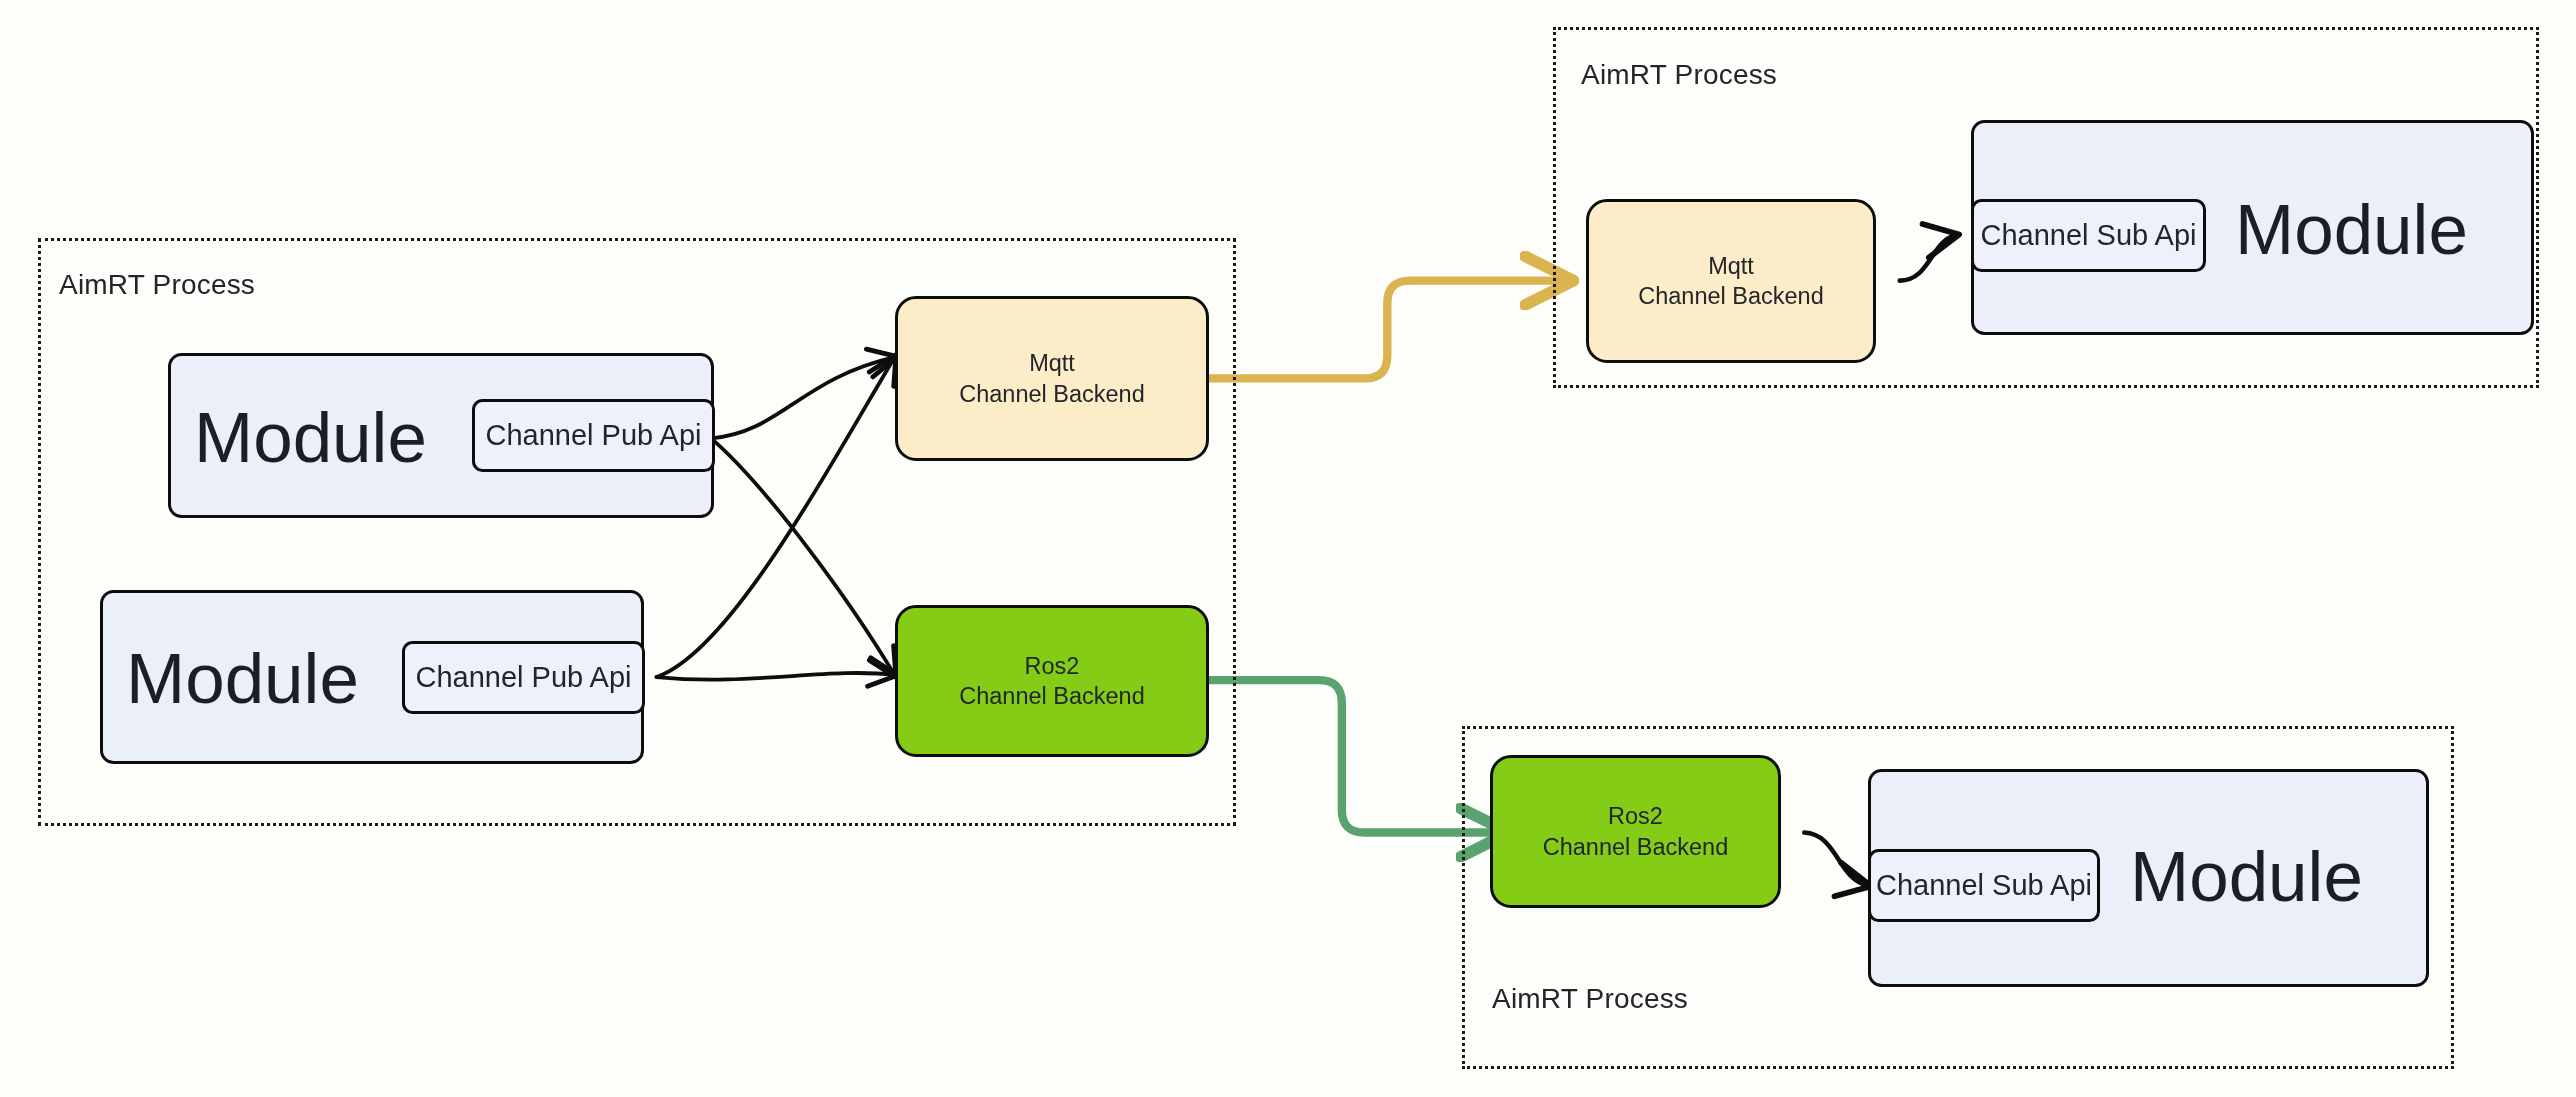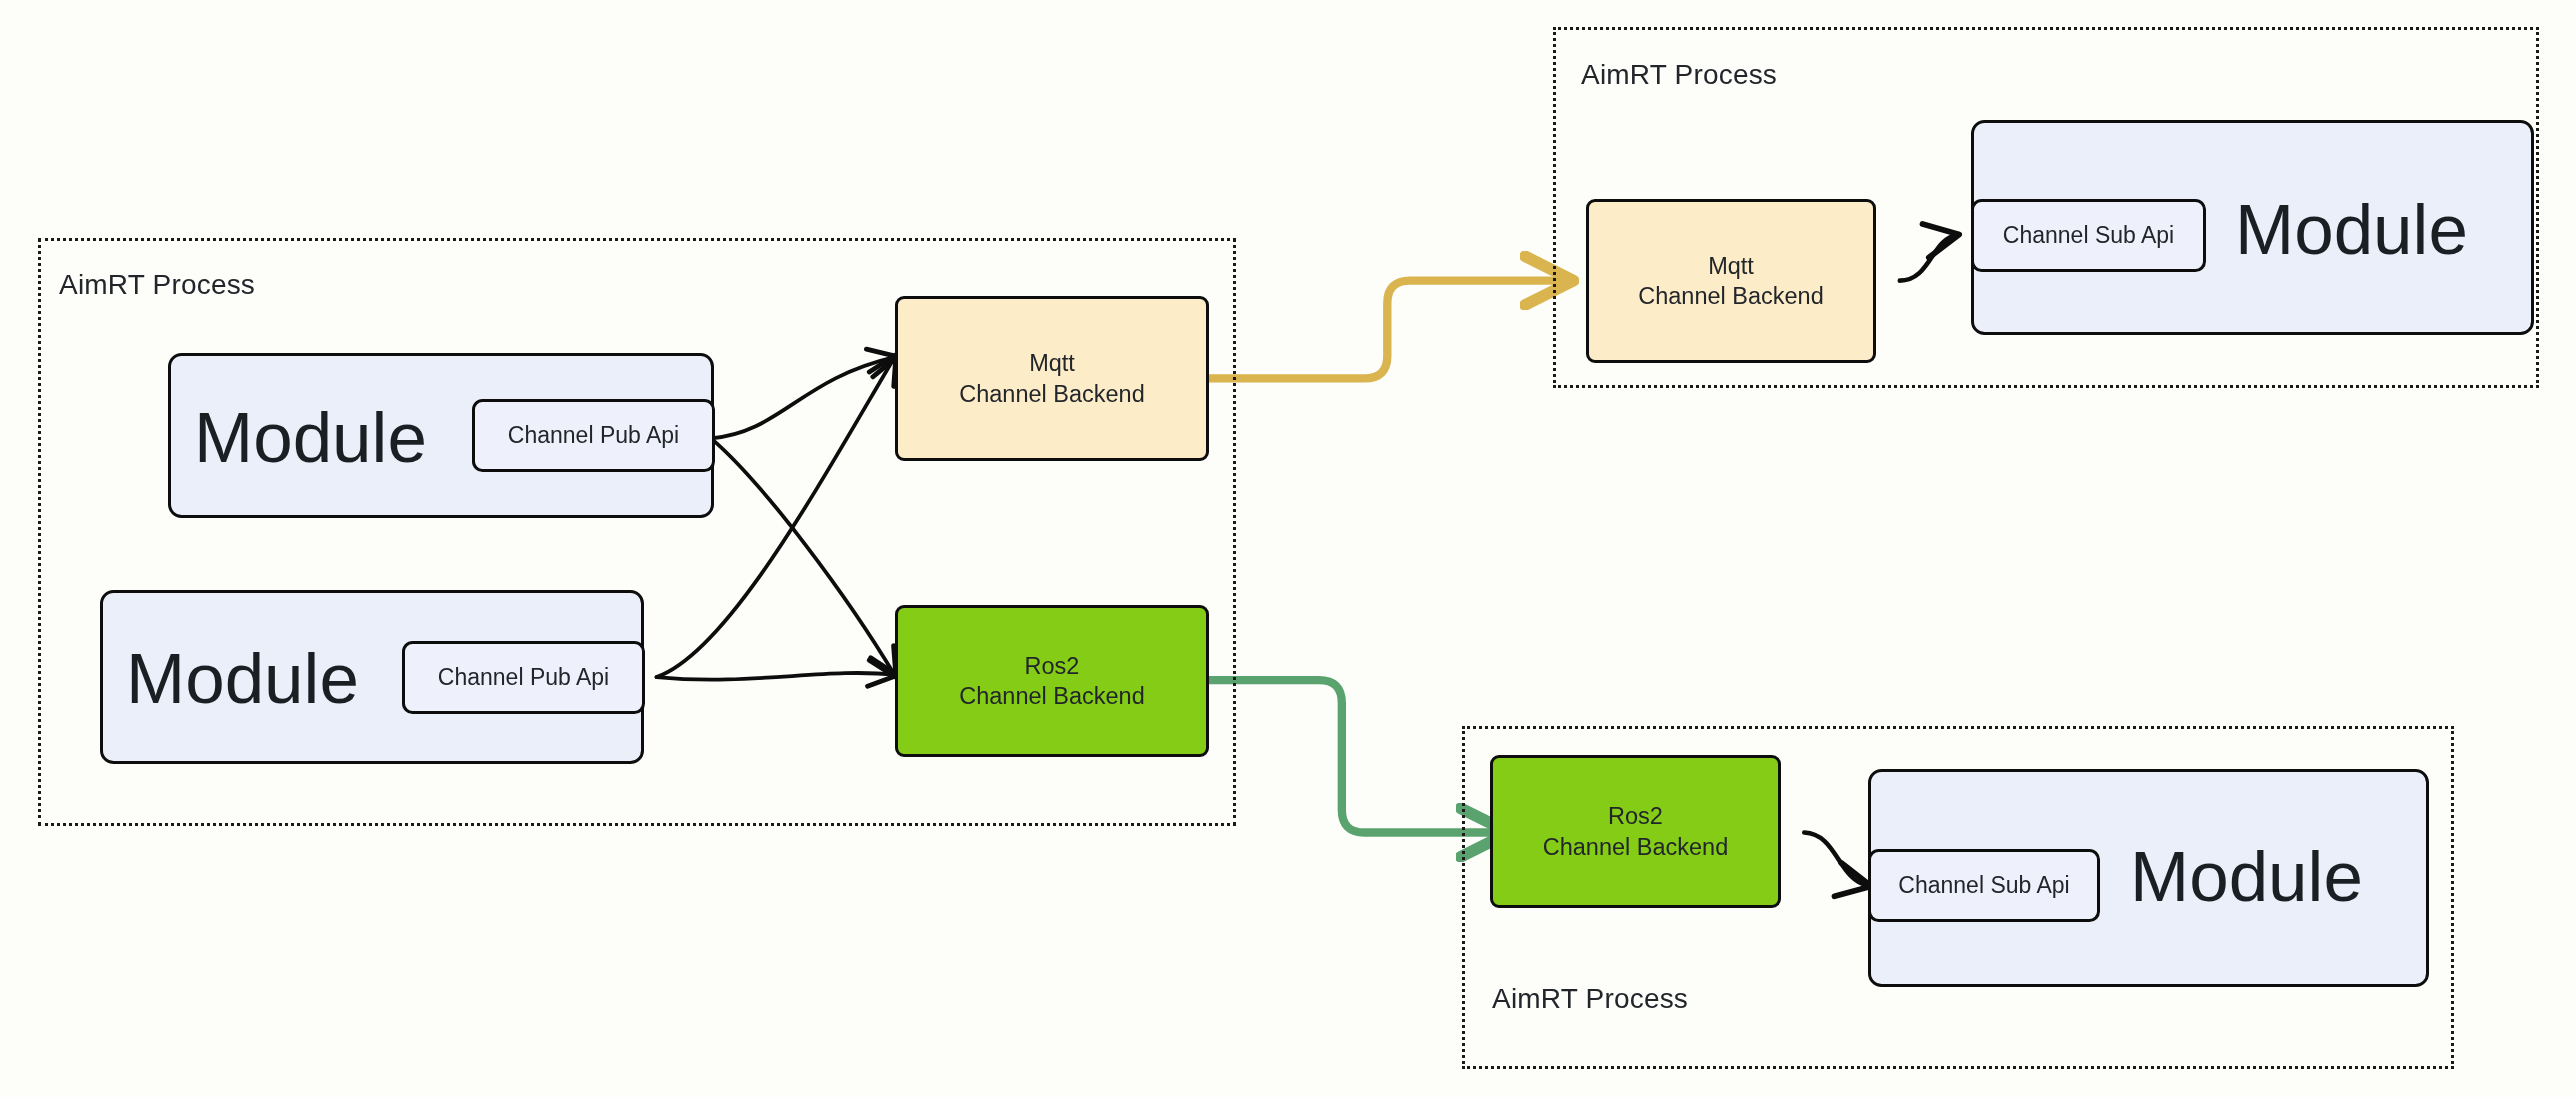--- a/index.html
+++ b/index.html
@@ -59,29 +59,29 @@
 
   .api-box {
     position: absolute;
     box-sizing: border-box;
     background: #eef1fb;
     border: 3.8px solid #0d0d0d;
     border-radius: 10.6px;
     display: flex;
     align-items: center;
     justify-content: center;
-    font-size: 23px;
+    font-size: 29px;
     color: #22262b;
     white-space: nowrap;
   }
 
   .backend-box {
     font-size: 23.5px;
     flex-direction: column;
-    border-radius: 9px;
+    border-radius: 21px;
   }
   .backend-box .line1 { display: block; }
   .backend-box .line2 { display: block; }
 
   .mqtt { background: #fdecc8; }
   .ros2 { background: #84cc16; }
 
   svg.overlay {
     position: absolute;
     left: 0;

